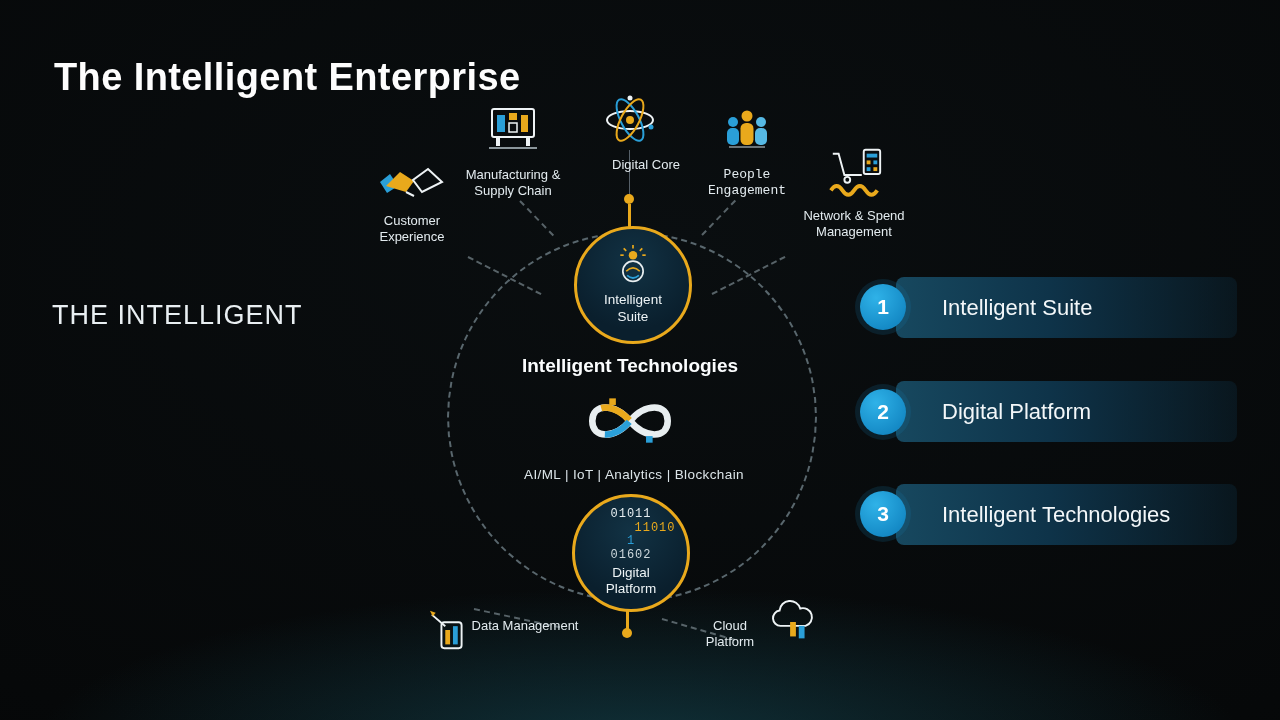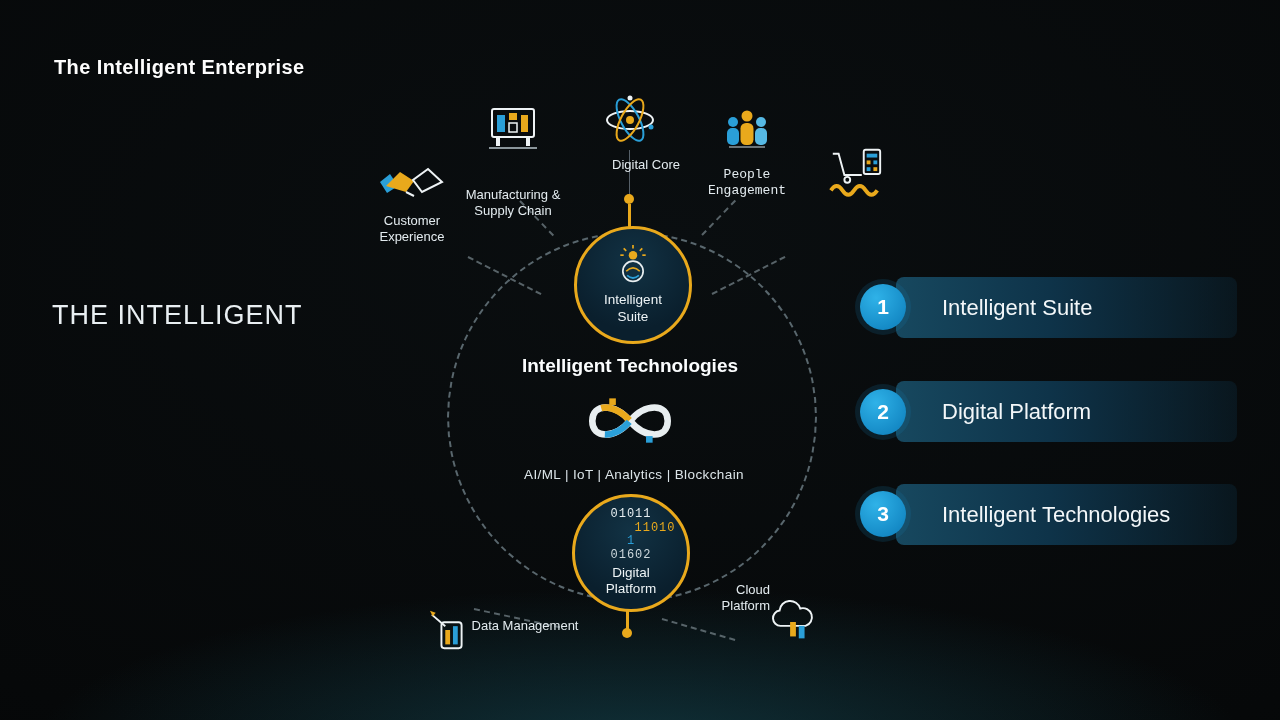--- a/index.html
+++ b/index.html
@@ -4,21 +4,21 @@
 <style>
   html,body{margin:0;padding:0;background:#000;}
   #slide{
     position:relative;width:1280px;height:720px;overflow:hidden;
     font-family:"Liberation Sans", sans-serif;color:#e9eff2;
     background:
       radial-gradient(ellipse 980px 260px at 50% 104%, rgba(24,84,98,0.55), rgba(0,0,0,0) 62%),
       radial-gradient(ellipse 1500px 800px at 52% 34%, #0a0e10 0%, #060809 70%, #040506 100%);
   }
   .abs{position:absolute;}
-  .title{font-size:20px;font-weight:bold;letter-spacing:.4px;color:#fdfdfd;}
+  .title{font-size:38px;font-weight:bold;letter-spacing:.4px;color:#fdfdfd;}
   .intro-line{font-size:27px;letter-spacing:1px;color:#e9eff2;white-space:nowrap;}
   .intro-line.blue{color:#1f99d6;}
   .sat-label{font-size:13px;line-height:1.2;color:#e3ebef;text-align:center;}
   .dashed-circle{
     width:366px;height:366px;border-radius:50%;
     border:2px dashed #5e6c73;opacity:.95;
   }
   .node{
     width:112px;height:112px;border-radius:50%;
     border:3px solid #e9a91c;
@@ -132,21 +132,21 @@
       <rect x="5" y="5" width="42" height="28" rx="2" fill="none" stroke="#eef3f5" stroke-width="2"></rect>
       <rect x="10" y="11" width="8" height="17" fill="#2a9fd8"></rect>
       <rect x="22" y="9" width="8" height="7" fill="#e9a91c"></rect>
       <rect x="22" y="19" width="8" height="9" fill="none" stroke="#eef3f5" stroke-width="1.5"></rect>
       <rect x="34" y="11" width="7" height="17" fill="#e9a91c"></rect>
       <rect x="9" y="33" width="4" height="9" fill="#eef3f5"></rect>
       <rect x="39" y="33" width="4" height="9" fill="#eef3f5"></rect>
       <line x1="2" y1="44" x2="50" y2="44" stroke="#8b969b" stroke-width="2"></line>
     </svg>
   </div>
-  <div class="abs sat-label" style="left:453px;top:167px;width:120px;margin-top:20px;">Manufacturing &amp; Supply Chain</div>
+  <div class="abs sat-label" style="left:453px;top:167px;width:120px;">Manufacturing &amp; Supply Chain</div>
 
   <div class="abs" style="left:602px;top:93px;">
     <svg width="56" height="54" viewBox="0 0 56 54">
       <ellipse cx="28" cy="27" rx="23" ry="9" fill="none" stroke="#eef3f5" stroke-width="2"></ellipse>
       <ellipse cx="28" cy="27" rx="23" ry="9" fill="none" stroke="#2a9fd8" stroke-width="2" transform="rotate(62 28 27)"></ellipse>
       <ellipse cx="28" cy="27" rx="23" ry="9" fill="none" stroke="#e9a91c" stroke-width="2" transform="rotate(-62 28 27)"></ellipse>
       <circle cx="28" cy="27" r="4" fill="#e9a91c"></circle>
       <circle cx="28" cy="5" r="2.5" fill="#eef3f5"></circle>
       <circle cx="49" cy="34" r="2.5" fill="#2a9fd8"></circle>
     </svg>
@@ -172,33 +172,34 @@
       <rect x="41" y="6" width="11" height="4" fill="#2a9fd8"></rect>
       <rect x="41" y="13" width="4" height="4" fill="#e9a91c"></rect>
       <rect x="48" y="13" width="4" height="4" fill="#2a9fd8"></rect>
       <rect x="41" y="20" width="4" height="4" fill="#2a9fd8"></rect>
       <rect x="48" y="20" width="4" height="4" fill="#e9a91c"></rect>
       <path d="M6 6 L12 6 L18 28 L36 28" fill="none" stroke="#eef3f5" stroke-width="2"></path>
       <circle cx="21" cy="33" r="3" fill="none" stroke="#eef3f5" stroke-width="2"></circle>
       <path d="M4 44 q6 -9 12 0 t12 0 t12 0 t12 0" fill="none" stroke="#e9a91c" stroke-width="4"></path>
     </svg>
   </div>
+  <div class="abs sat-label" style="left:789px;top:208px;width:130px;">Network &amp; Spend Management</div>
 
   <div class="abs" style="left:428px;top:606px;">
     <svg width="48" height="48" viewBox="0 0 50 48">
       <line x1="4" y1="8" x2="18" y2="20" stroke="#eef3f5" stroke-width="2"></line>
       <path d="M2 4 L8 6 L5 10 Z" fill="#e9a91c"></path>
       <rect x="14" y="16" width="21" height="27" rx="3" fill="none" stroke="#eef3f5" stroke-width="2"></rect>
       <rect x="18" y="24" width="5" height="15" fill="#e9a91c"></rect>
       <rect x="26" y="20" width="5" height="19" fill="#2a9fd8"></rect>
     </svg>
   </div>
   <div class="abs sat-label" style="left:470px;top:618px;width:110px;">Data Management</div>
 
-  <div class="abs sat-label" style="left:690px;top:582px;width:80px;text-align:right;">Cloud Platform</div>
+  <div class="abs sat-label" style="left:690px;top:618px;width:80px;">Cloud Platform</div>
   <div class="abs" style="left:767px;top:598px;">
     <svg width="52" height="48" viewBox="0 0 54 48">
       <path d="M40 28 H14 a8 8 0 0 1 -1 -15.9 A11 11 0 0 1 34.5 10 A8.5 8.5 0 0 1 40 28 Z" fill="none" stroke="#eef3f5" stroke-width="2"></path>
       <rect x="24" y="24" width="6" height="15" fill="#e9a91c"></rect>
       <rect x="33" y="28" width="6" height="13" fill="#2a9fd8"></rect>
     </svg>
   </div>
 
   <div class="abs kc-row" style="left:896px;top:277px;">
     <div class="kc-label">Intelligent Suite</div>

